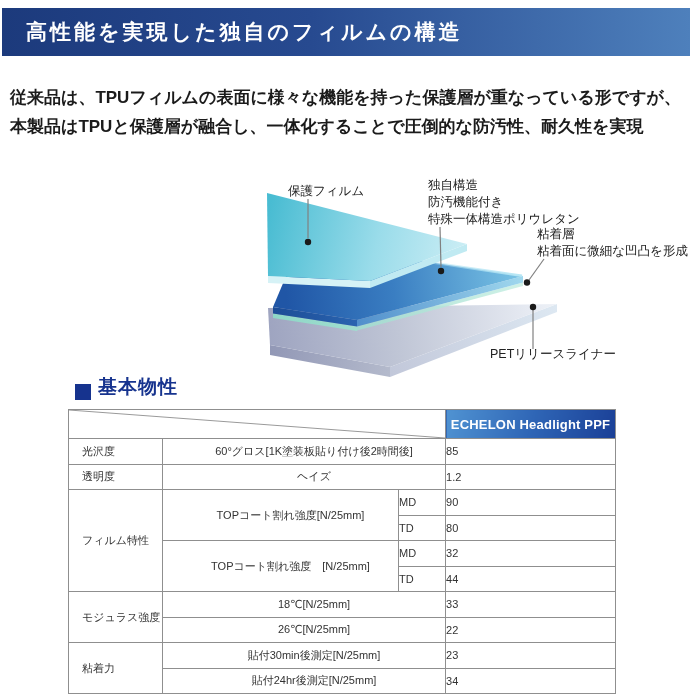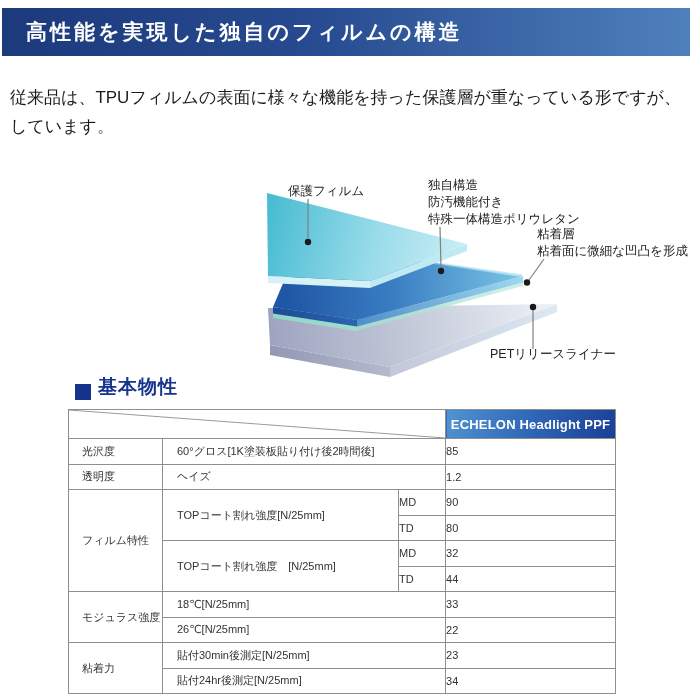--- a/index.html
+++ b/index.html
@@ -13,21 +13,21 @@
     display:flex;align-items:center;
   }
   .title-bar h1{
     margin:0 0 0 24px;color:#ffffff;font-family:"DejaVu Serif","Liberation Serif",serif;
     font-size:21px;font-weight:600;letter-spacing:3px;
   }
 
   
   .intro{
     position:absolute;left:10px;top:84px;width:684px;
-    font-size:17px;line-height:28.5px;color:#1b1b1b;font-weight:400;
+    font-size:17px;line-height:28.5px;color:#1b1b1b;font-weight:700;
   }
   .intro span{display:block;}
 
   
   .diagram{position:absolute;left:170px;top:168px;width:520px;height:212px;}
   .diagram svg{overflow:visible;display:block;}
   .dg-label{font-size:12.5px;fill:#222222;font-family:"Liberation Sans","DejaVu Sans",sans-serif;}
 
   
   .sec-heading{
@@ -36,41 +36,41 @@
   .sec-square{width:16px;height:16px;background:#16338e;margin-right:7px;}
   .sec-heading h2{margin:0;font-size:19px;font-weight:bold;color:#16338e;letter-spacing:1px;}
 
   
   .props{position:absolute;left:68px;top:409px;}
   table{border-collapse:collapse;table-layout:fixed;width:547px;}
   td,th{border:1px solid #8f8f8f;font-size:11px;color:#333333;padding:0;vertical-align:middle;overflow:hidden;white-space:nowrap;}
   tr.hdr{height:29px;padding-left:8px;}
   tr.row{height:25.5px;}
   td.cat{padding-left:13px;text-align:left;}
-  td.desc{padding-left:14px;text-align:left;}
+  td.desc{padding-left:20px;text-align:center;}
   td.ctr{text-align:left;}
   td.diag-cell{position:relative;}
   td.diag-cell svg{position:absolute;left:0;top:0;width:100%;height:100%;}
   th.product{
     background:linear-gradient(105deg,#5093d2 0%,#2f66b6 50%,#1a3f96 100%);
     color:#ffffff;font-weight:bold;font-size:13px;text-align:center;letter-spacing:0.2px;
   }
 </style>
 </head>
 <body>
 
 <div class="page">
 
   <div class="title-bar">
     <h1>高性能を実現した独自のフィルムの構造</h1>
   </div>
 
   <div class="intro">
     <span>従来品は、TPUフィルムの表面に様々な機能を持った保護層が重なっている形ですが、</span>
-    <span>しています。</span>
+    <span>本製品はTPUと保護層が融合し、一体化することで圧倒的な防汚性、耐久性を実現</span>
   </div>
 
   <div class="diagram">
     <svg width="520" height="212" viewBox="0 0 520 212">
       <defs>
         <linearGradient id="gCyan" gradientUnits="userSpaceOnUse" x1="97" y1="50" x2="297" y2="95">
           <stop offset="0" stop-color="#49bcd2"></stop>
             <stop offset="0.55" stop-color="#9adcea"></stop>
             <stop offset="1" stop-color="#cdeef5"></stop>
         </linearGradient>

